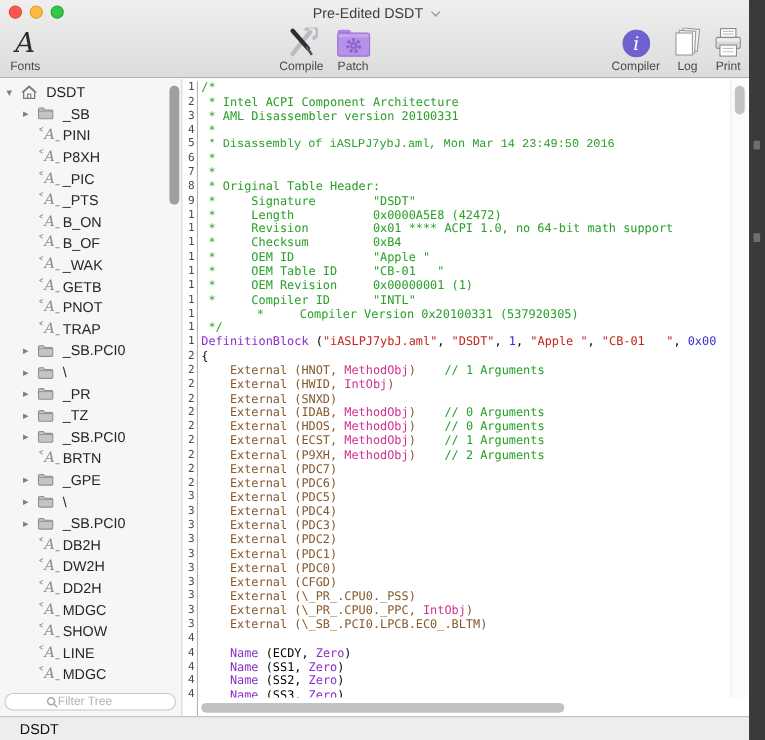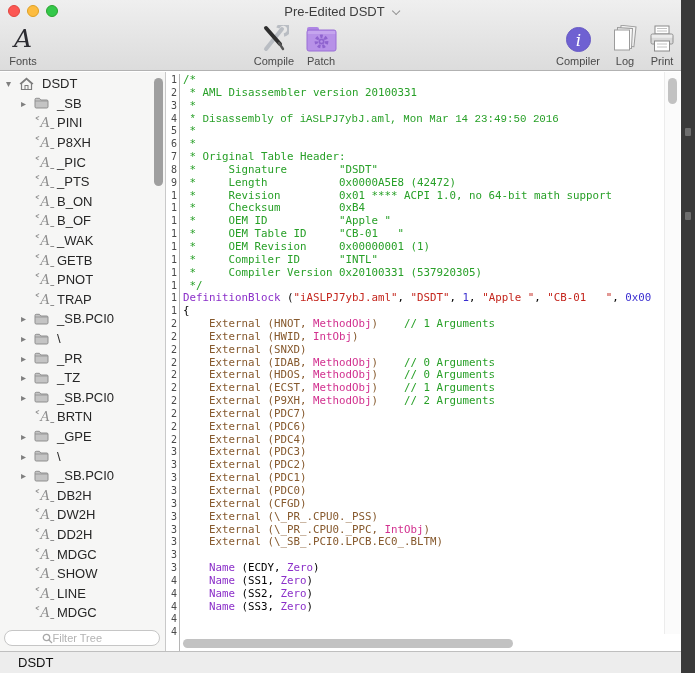--- a/index.html
+++ b/index.html
@@ -428,47 +428,49 @@
           <div class="gnum">3</div>
           <div class="gnum">3</div>
           <div class="gnum">4</div>
           <div class="gnum">4</div>
           <div class="gnum">4</div>
           <div class="gnum">4</div>
           <div class="gnum">4</div>
         </div>
       <div class="code">
           <div class="cline"><span style="color: rgb(40, 160, 40);">/*</span></div>
+          <div class="cline"><span style="color: rgb(40, 160, 40);"> * Intel ACPI Component Architecture</span></div>
           <div class="cline"><span style="color: rgb(40, 160, 40);"> * AML Disassembler version 20100331</span></div>
           <div class="cline"><span style="color: rgb(40, 160, 40);"> *</span></div>
           <div class="cline"><span style="color: rgb(40, 160, 40); font-family: Liberation Mono, monospace;"> * Disassembly of iASLPJ7ybJ.aml, Mon Mar 14 23:49:50 2016</span></div>
           <div class="cline"><span style="color: rgb(40, 160, 40);"> *</span></div>
           <div class="cline"><span style="color: rgb(40, 160, 40);"> *</span></div>
           <div class="cline"><span style="color: rgb(40, 160, 40);"> * Original Table Header:</span></div>
           <div class="cline"><span style="color: rgb(40, 160, 40);"> *     Signature        "DSDT"</span></div>
           <div class="cline"><span style="color: rgb(40, 160, 40);"> *     Length           0x0000A5E8 (42472)</span></div>
           <div class="cline"><span style="color: rgb(40, 160, 40);"> *     Revision         0x01 **** ACPI 1.0, no 64-bit math support</span></div>
           <div class="cline"><span style="color: rgb(40, 160, 40);"> *     Checksum         0xB4</span></div>
           <div class="cline"><span style="color: rgb(40, 160, 40);"> *     OEM ID           "Apple "</span></div>
           <div class="cline"><span style="color: rgb(40, 160, 40);"> *     OEM Table ID     "CB-01   "</span></div>
           <div class="cline"><span style="color: rgb(40, 160, 40);"> *     OEM Revision     0x00000001 (1)</span></div>
           <div class="cline"><span style="color: rgb(40, 160, 40);"> *     Compiler ID      "INTL"</span></div>
-          <div class="cline"><span style="color: rgb(40, 160, 40);"> *     Compiler Version 0x20100331 (537920305)</span></div>
+          <div class="cline"><span style="color: rgb(40, 160, 40); margin-left: 44px;"> *     Compiler Version 0x20100331 (537920305)</span></div>
           <div class="cline"><span style="color: rgb(40, 160, 40);"> */</span></div>
           <div class="cline"><span style="color: rgb(139, 47, 201);">DefinitionBlock </span><span style="color: rgb(0, 0, 0);">(</span><span style="color: rgb(196, 38, 29);">"iASLPJ7ybJ.aml"</span><span style="color: rgb(0, 0, 0);">, </span><span style="color: rgb(196, 38, 29);">"DSDT"</span><span style="color: rgb(0, 0, 0);">, </span><span style="color: rgb(58, 46, 208);">1</span><span style="color: rgb(0, 0, 0);">, </span><span style="color: rgb(196, 38, 29);">"Apple "</span><span style="color: rgb(0, 0, 0);">, </span><span style="color: rgb(196, 38, 29);">"CB-01   "</span><span style="color: rgb(0, 0, 0);">, </span><span style="color: rgb(58, 46, 208);">0x00</span></div>
           <div class="cline"><span style="color: rgb(0, 0, 0);">{</span></div>
           <div class="cline"><span style="color: rgb(134, 89, 45);">    External (HNOT, </span><span style="color: rgb(210, 49, 143);">MethodObj</span><span style="color: rgb(134, 89, 45);">)</span><span style="color: rgb(0, 0, 0);">    </span><span style="color: rgb(40, 160, 40);">// 1 Arguments</span></div>
           <div class="cline"><span style="color: rgb(134, 89, 45);">    External (HWID, </span><span style="color: rgb(210, 49, 143);">IntObj</span><span style="color: rgb(134, 89, 45);">)</span></div>
           <div class="cline"><span style="color: rgb(134, 89, 45);">    External (SNXD)</span></div>
           <div class="cline"><span style="color: rgb(134, 89, 45);">    External (IDAB, </span><span style="color: rgb(210, 49, 143);">MethodObj</span><span style="color: rgb(134, 89, 45);">)</span><span style="color: rgb(0, 0, 0);">    </span><span style="color: rgb(40, 160, 40);">// 0 Arguments</span></div>
           <div class="cline"><span style="color: rgb(134, 89, 45);">    External (HDOS, </span><span style="color: rgb(210, 49, 143);">MethodObj</span><span style="color: rgb(134, 89, 45);">)</span><span style="color: rgb(0, 0, 0);">    </span><span style="color: rgb(40, 160, 40);">// 0 Arguments</span></div>
           <div class="cline"><span style="color: rgb(134, 89, 45);">    External (ECST, </span><span style="color: rgb(210, 49, 143);">MethodObj</span><span style="color: rgb(134, 89, 45);">)</span><span style="color: rgb(0, 0, 0);">    </span><span style="color: rgb(40, 160, 40);">// 1 Arguments</span></div>
           <div class="cline"><span style="color: rgb(134, 89, 45);">    External (P9XH, </span><span style="color: rgb(210, 49, 143);">MethodObj</span><span style="color: rgb(134, 89, 45);">)</span><span style="color: rgb(0, 0, 0);">    </span><span style="color: rgb(40, 160, 40);">// 2 Arguments</span></div>
           <div class="cline"><span style="color: rgb(134, 89, 45);">    External (PDC7)</span></div>
           <div class="cline"><span style="color: rgb(134, 89, 45);">    External (PDC6)</span></div>
+          <div class="cline"><span style="color: rgb(134, 89, 45);">    External (PDC5)</span></div>
           <div class="cline"><span style="color: rgb(134, 89, 45);">    External (PDC4)</span></div>
           <div class="cline"><span style="color: rgb(134, 89, 45); margin-top: 12px;">    External (PDC3)</span></div>
           <div class="cline"><span style="color: rgb(134, 89, 45);">    External (PDC2)</span></div>
           <div class="cline"><span style="color: rgb(134, 89, 45);">    External (PDC1)</span></div>
           <div class="cline"><span style="color: rgb(134, 89, 45); margin-top: 15px;">    External (PDC0)</span></div>
           <div class="cline"><span style="color: rgb(134, 89, 45);">    External (CFGD)</span></div>
           <div class="cline"><span style="color: rgb(134, 89, 45);">    External (\_PR_.CPU0._PSS)</span></div>
           <div class="cline"><span style="color: rgb(134, 89, 45);">    External (\_PR_.CPU0._PPC, </span><span style="color: rgb(210, 49, 143);">IntObj</span><span style="color: rgb(134, 89, 45);">)</span></div>
           <div class="cline"><span style="color: rgb(134, 89, 45);">    External (\_SB_.PCI0.LPCB.EC0_.BLTM)</span></div>
           <div class="cline"></div>

